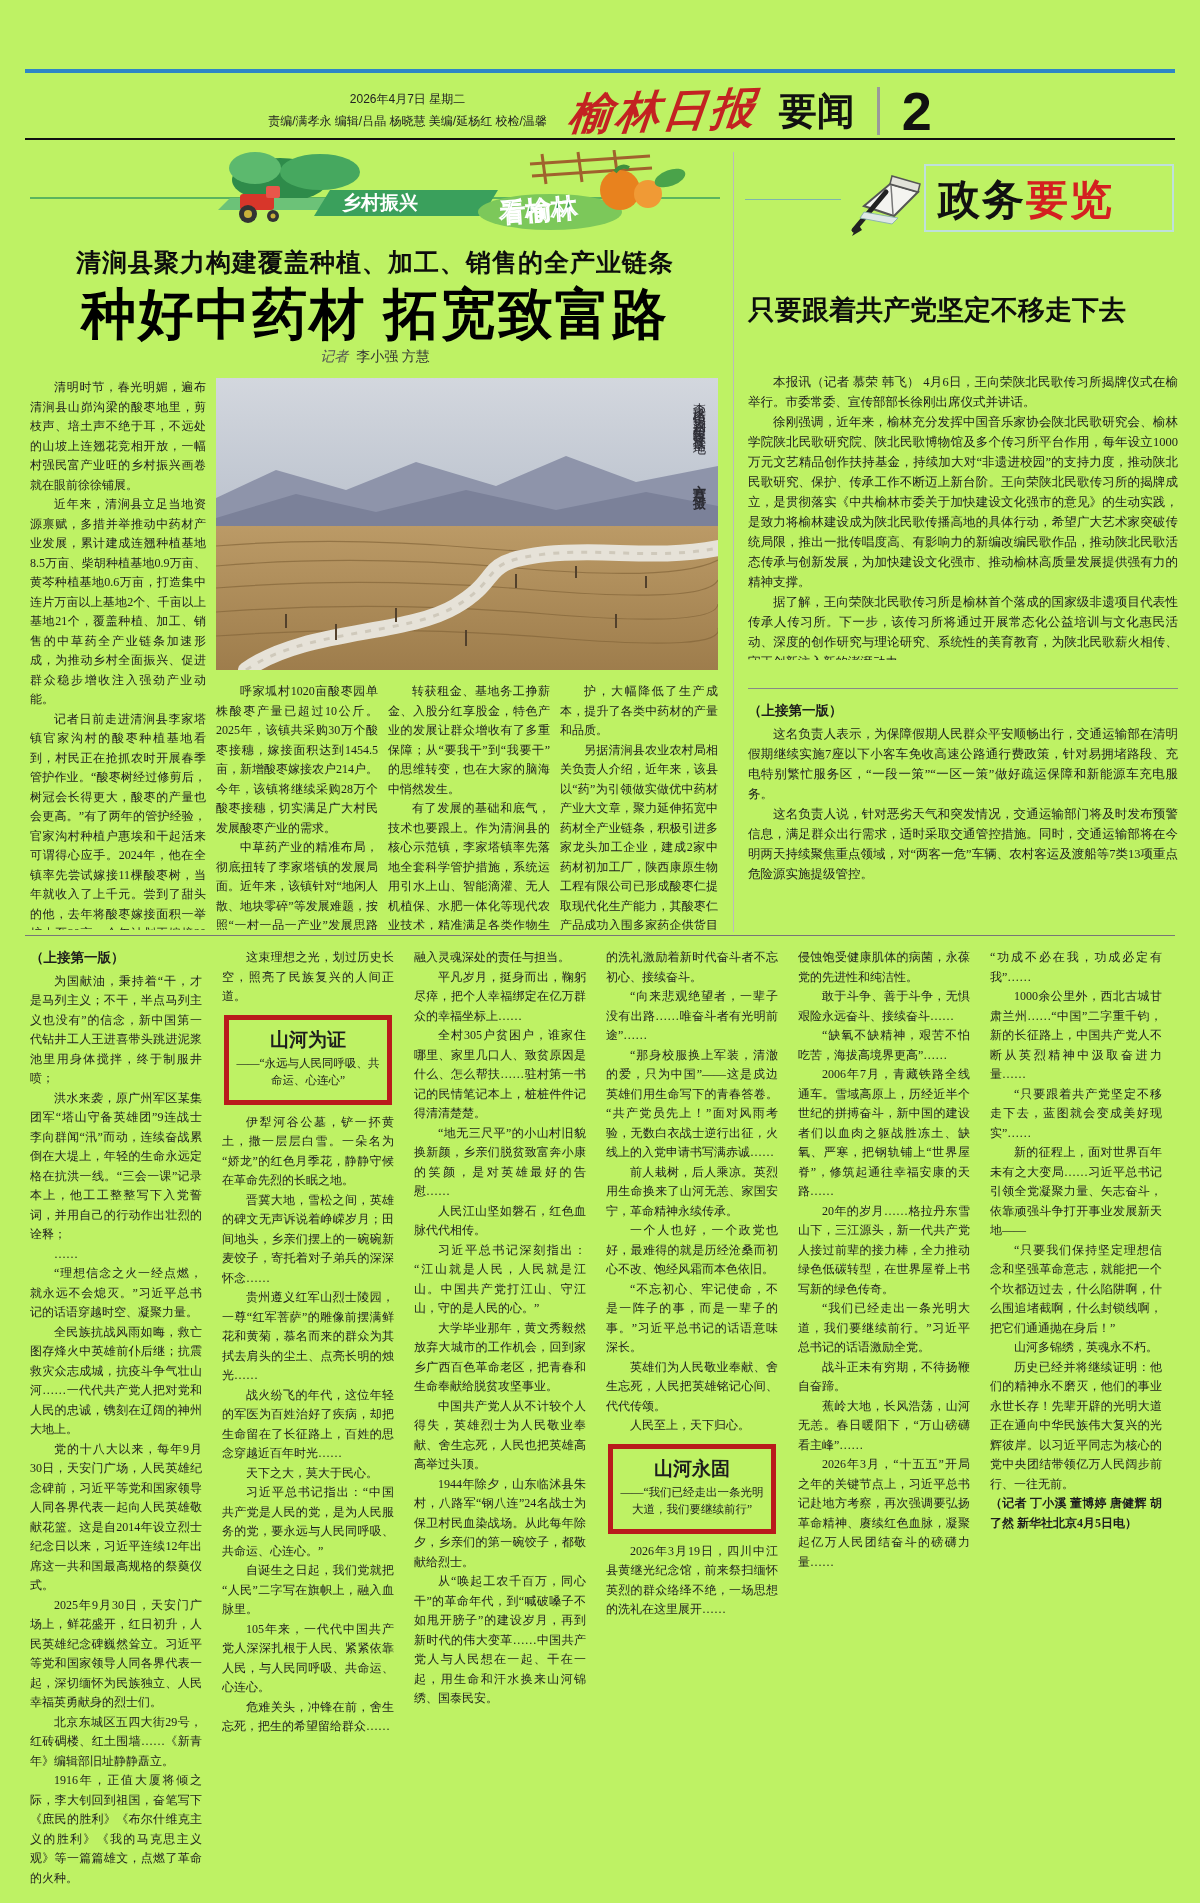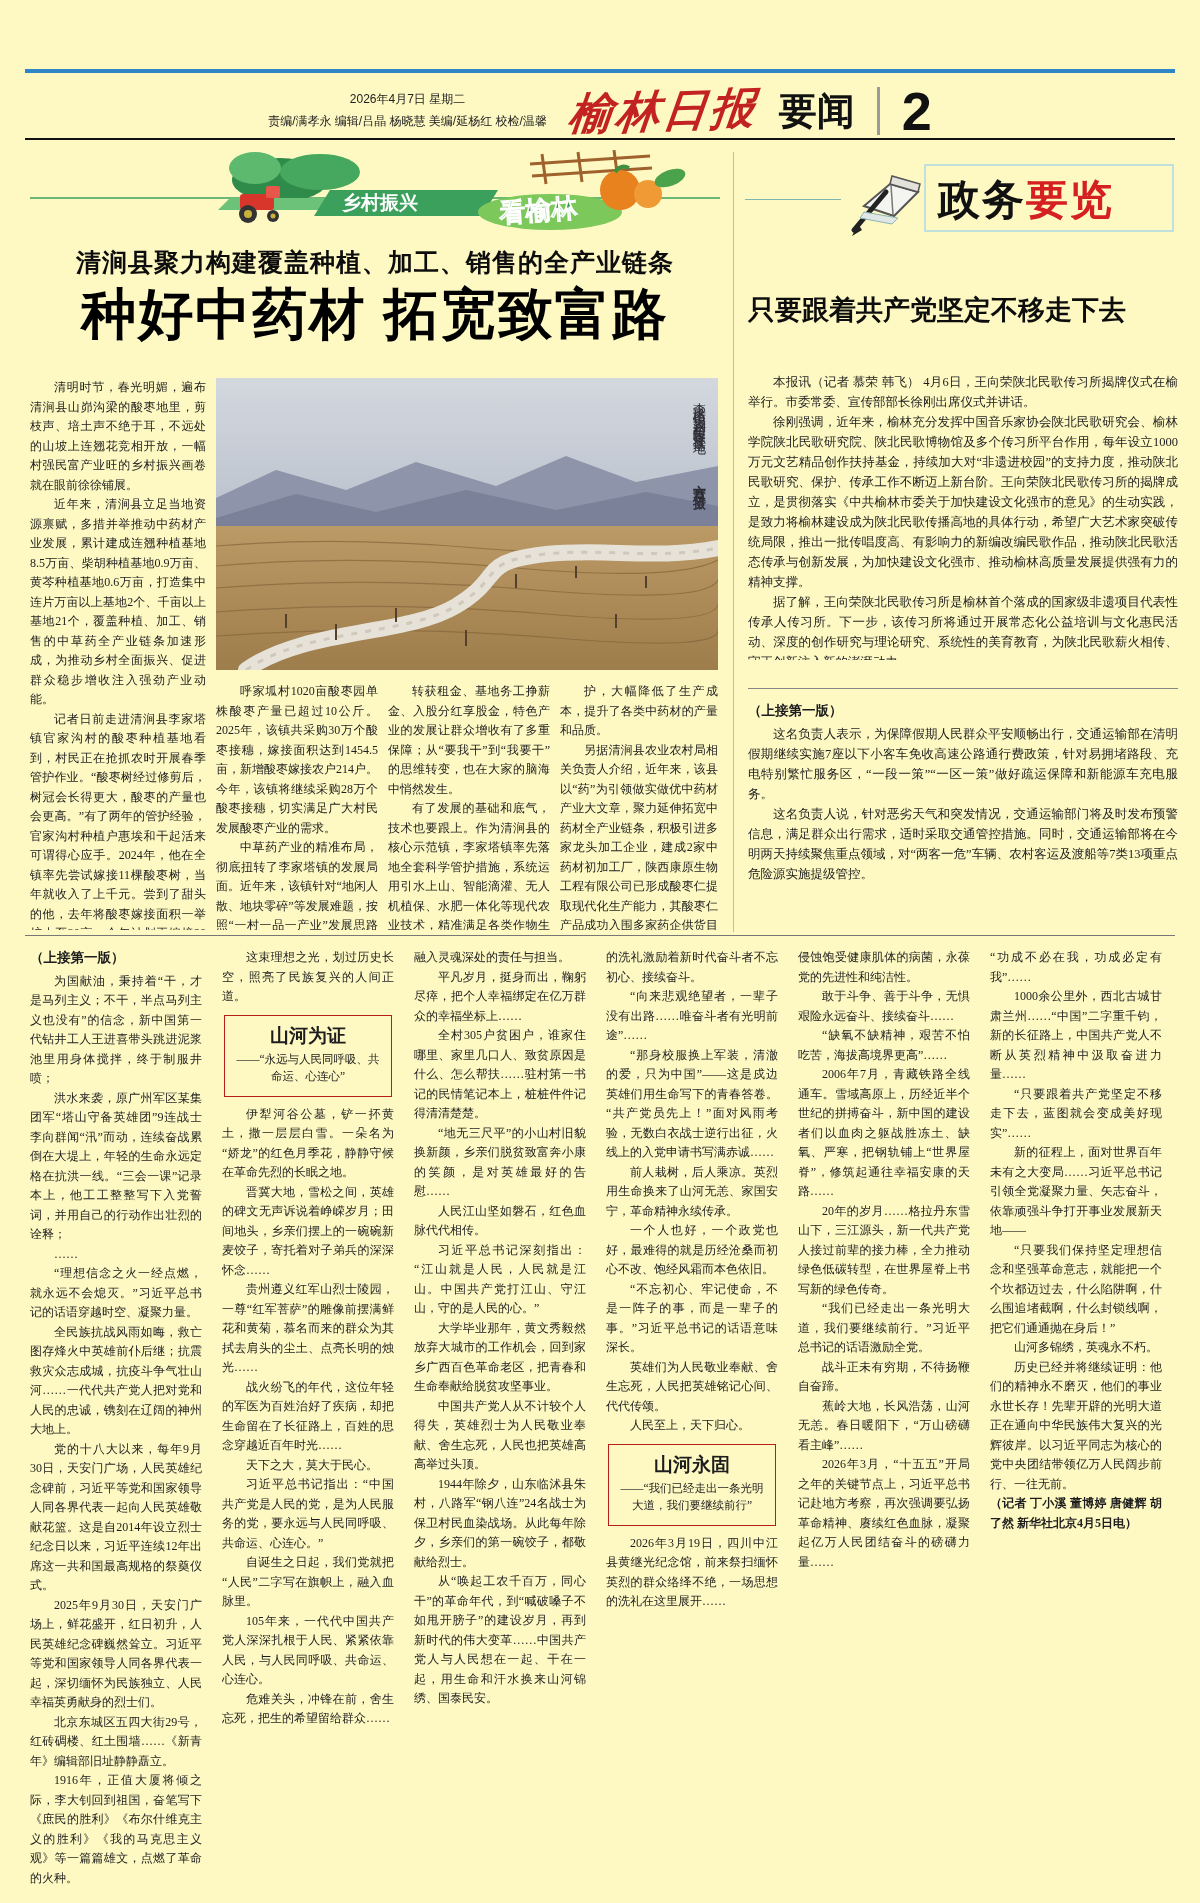--- a/index.html
+++ b/index.html
@@ -1,16 +1,16 @@
 <!DOCTYPE html>
 <html lang="zh"><head>
 <meta charset="utf-8">
 <style>
   html,body{margin:0;padding:0;background:#e9e9e9;}
-  #page{position:relative;width:1200px;height:1903px;background:#fef9c3;margin:0 auto;
+  #page{position:relative;width:1200px;height:1903px;background:#bef264;margin:0 auto;
         font-family:"Liberation Serif",serif;color:#1c1c1c;overflow:hidden;}
   .abs{position:absolute;}
   
   #rule-blue{top:69px;left:25px;width:1150px;height:4px;background:#2e86c6;}
   #rule-black{top:138px;left:25px;width:1150px;height:2px;background:#111;}
   #header-row{top:80px;left:0;width:1200px;display:flex;justify-content:center;align-items:center;gap:22px;}
   #header-meta{text-align:center;font-family:"Liberation Sans",sans-serif;font-size:12px;color:#222;line-height:1.8;}
   #masthead{font-family:"Liberation Serif",serif;font-weight:bold;font-style:italic;
             font-size:44px;color:#c32222;transform:skewX(-8deg) rotate(-2deg);letter-spacing:3px;white-space:nowrap;}
   #section-name{font-family:"Liberation Sans",sans-serif;font-weight:900;font-size:38px;color:#111;}
@@ -53,21 +53,21 @@
   #gov-body p{margin:0;text-indent:2em;text-align:justify;}
   #hsep-right{top:688px;left:748px;width:430px;height:1px;background:#888;}
   #cont-right-label{top:702px;left:748px;width:430px;font-weight:bold;font-size:13.5px;}
   #cont-right-body{top:724px;left:748px;width:430px;height:206px;font-size:12.5px;line-height:20px;}
   #cont-right-body p{margin:0;text-indent:2em;text-align:justify;}
   
   .bcol{top:948px;width:172px;height:937px;}
   #bcol1{left:30px;} #bcol2{left:222px;} #bcol3{left:414px;}
   #bcol4{left:606px;} #bcol5{left:798px;} #bcol6{left:990px;font-family:Liberation Serif, serif;}
   #cont-bottom-label{font-weight:bold;font-size:13.5px;text-indent:0 !important;margin-bottom:4px;}
-  .box-subhead{border:1px solid #b91c1c;margin:8px 2px;padding:10px 6px;text-align:center;text-indent:0;}
+  .box-subhead{border:5px solid #b91c1c;margin:8px 2px;padding:10px 6px;text-align:center;text-indent:0;}
   .box-subhead .t{font-family:"Liberation Sans",sans-serif;font-weight:900;font-size:19px;display:block;margin-bottom:6px;}
   .box-subhead .s{font-size:11.5px;display:block;line-height:1.5;}
   .credit-line{text-indent:0 !important;margin-top:6px;font-weight:bold;}
 </style>
 </head>
 <body>
 
 <div id="page">
 
   <div class="abs" id="rule-blue"></div>
@@ -114,20 +114,23 @@
       </g>
       <circle cx="590" cy="40" r="20" fill="#e8821e"></circle>
       <circle cx="618" cy="44" r="14" fill="#f09a35"></circle>
       <path d="M585 22 q6 -8 14 -4" stroke="#3e8f3e" stroke-width="4" fill="none"></path>
       <ellipse cx="640" cy="28" rx="16" ry="8" fill="#4aa34a" transform="rotate(-20 640 28)"></ellipse>
     </svg>
   </div>
 
   <div class="abs" id="kicker">清涧县聚力构建覆盖种植、加工、销售的全产业链条</div>
   <div class="abs" id="main-title">种好中药材  拓宽致富路</div>
+  <div class="abs" id="byline">
+    <span class="rep">记者</span><span>李小强  方慧</span>
+  </div>
 
   <div class="abs bodytext" id="art-col1">
       <p>清明时节，春光明媚，遍布清涧县山峁沟梁的酸枣地里，剪枝声、培土声不绝于耳，不远处的山坡上连翘花竞相开放，一幅村强民富产业旺的乡村振兴画卷就在眼前徐徐铺展。</p>
       <p>近年来，清涧县立足当地资源禀赋，多措并举推动中药材产业发展，累计建成连翘种植基地8.5万亩、柴胡种植基地0.9万亩、黄芩种植基地0.6万亩，打造集中连片万亩以上基地2个、千亩以上基地21个，覆盖种植、加工、销售的中草药全产业链条加速形成，为推动乡村全面振兴、促进群众稳步增收注入强劲产业动能。</p>
       <p>记者日前走进清涧县李家塔镇官家沟村的酸枣种植基地看到，村民正在抢抓农时开展春季管护作业。“酸枣树经过修剪后，树冠会长得更大，酸枣的产量也会更高。”有了两年的管护经验，官家沟村种植户惠埃和干起活来可谓得心应手。2024年，他在全镇率先尝试嫁接11棵酸枣树，当年就收入了上千元。尝到了甜头的他，去年将酸枣嫁接面积一举扩大至30亩，今年计划再嫁接20亩。</p>
     </div>
 
   <div class="abs" id="photo">
     <svg width="502" height="292" viewBox="0 0 502 292">
       <defs>

